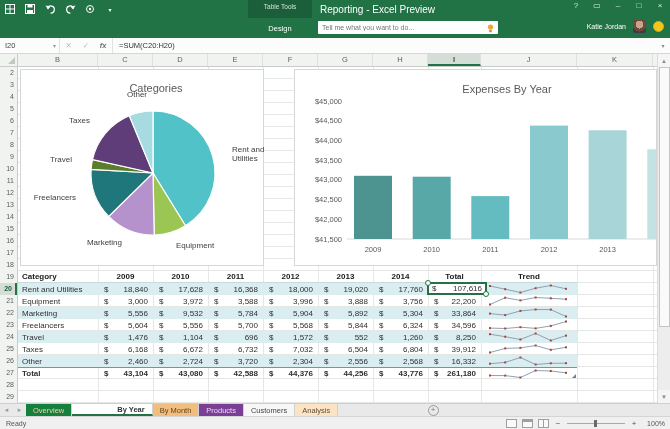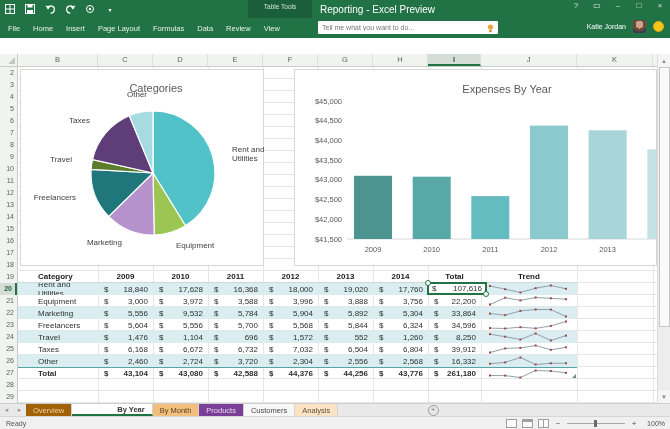--- a/index.html
+++ b/index.html
@@ -53,21 +53,21 @@
   .chartframe{position:absolute;background:#fff;border:1px solid #d7d7d7;box-sizing:border-box;}
   #pie-frame{left:20px;top:2px;width:244px;height:197px;}
   #bar-frame{left:294px;top:2px;width:363px;height:197px;}
   .charttitle{fill:#595959;font-size:11px;}
   .axistext{fill:#595959;font-size:7.5px;}
   .pielabel{fill:#404040;font-size:8px;}
   
   #data-table{position:absolute;left:18px;top:204px;width:559px;}
   .trow{display:flex;height:12px;}
   .cell{height:12px;box-sizing:border-box;font-size:8px;color:#303030;display:flex;align-items:center;overflow:hidden;}
-  .c-cat{padding-left:20px;}
+  .c-cat{padding-left:4px;}
   .money{justify-content:space-between;padding:0 5px 0 6px;}
   .c-ctr{justify-content:center;}
   .hdr .cell{font-weight:bold;color:#1a1a1a;border-bottom:1px solid #cdd8da;}
   .band{background:#daeef1;}
   .totalrow .cell{font-weight:bold;border-top:1px solid #57a4a7;}
   .tablehandle{position:absolute;right:1px;bottom:1px;width:0;height:0;border-left:4px solid transparent;border-bottom:4px solid #6d8687;}
   
   .selcell{position:absolute;left:427px;top:215px;width:50px;height:9px;border:2px solid #217346;background:#fff;
            display:flex;align-items:center;justify-content:space-between;padding:0 3px;font-size:8px;color:#303030;z-index:5;}
   .selhandle{position:absolute;width:4px;height:4px;border-radius:50%;background:#fff;border:1px solid #217346;}
@@ -145,46 +145,50 @@
     <div class="winctrls">
       <span>?</span>
       <span>▭</span>
       <span>–</span>
       <span>□</span>
       <span>×</span>
     </div>
   </div>
 
   <div class="tabsrow">
-    <div id="ribbon-tabs">
-        <span class="rtab">File</span>
-        <span class="rtab">Home</span>
-        <span class="rtab">Insert</span>
-        <span class="rtab">Page Layout</span>
-        <span class="rtab">Formulas</span>
-        <span class="rtab">Data</span>
-        <span class="rtab">Review</span>
-        <span class="rtab">View</span>
-      </div>
+    <div class="designtab">Design</div>
     <div class="tellme">
       <span class="ph">Tell me what you want to do...</span>
       <span>
         <svg width="7" height="9" viewBox="0 0 7 9">
             <circle cx="3.5" cy="3" r="2.6" fill="#f2a33c"></circle>
             <rect x="2.3" y="5.8" width="2.4" height="2.4" fill="#c9872e"></rect>
           </svg>
       </span>
     </div>
     <div class="userarea">
       <span class="username">Katie Jordan</span>
       <span class="avatar"></span>
       <span class="smiley"></span>
     </div>
   </div>
 
+  <div class="formulabar">
+    <div class="namebox">
+      <span>I20</span>
+      <span class="nbcaret">▾</span>
+    </div>
+    <div class="fxbtns">
+      <span>✕</span>
+      <span>✓</span>
+      <span class="fx">fx</span>
+    </div>
+    <div class="formulatext">=SUM(C20:H20)</div>
+    <div class="fbexpand">▾</div>
+  </div>
 
   <div class="colheaders">
     <div class="cornerbox"></div>
     <div id="col-header-cells">
         <div class="colh" style="left: 18px; width: 80px;">B</div>
         <div class="colh" style="left: 98px; width: 55px;">C</div>
         <div class="colh" style="left: 153px; width: 55px;">D</div>
         <div class="colh" style="left: 208px; width: 55px;">E</div>
         <div class="colh" style="left: 263px; width: 55px;">F</div>
         <div class="colh" style="left: 318px; width: 55px;">G</div>
@@ -651,21 +655,21 @@
     <div class="vthumb"></div>
     <div class="varrow dn">▼</div>
   </div>
 
   <div class="sheettabbar">
     <div class="tabnav">
       <span>◂</span>
       <span>▸</span>
     </div>
     <div id="sheet-tabs">
-        <span class="stab" style="background: #a16207; color: rgb(243, 207, 166);">Overview</span>
+        <span class="stab" style="background: #15803d; color: rgb(243, 207, 166);">Overview</span>
         <span class="stab active" style="background: rgb(255, 255, 255); color: rgb(51, 51, 51);">By Year</span>
         <span class="stab" style="background: rgb(242, 190, 126); color: rgb(95, 69, 36); text-align: center;">By Month</span>
         <span class="stab" style="background: rgb(122, 62, 150); color: rgb(236, 217, 244);">Products</span>
         <span class="stab" style="background: rgb(247, 247, 247); color: rgb(68, 68, 68);">Customers</span>
         <span class="stab" style="background: rgb(251, 227, 195); color: rgb(95, 80, 64);">Analysis</span>
         <span class="stab" style="background: rgb(233, 233, 233); color: rgb(102, 102, 102); margin-top: 43px;">Revenue by Country</span>
       </div>
     <div class="addsheet">+</div>
 
   </div>

